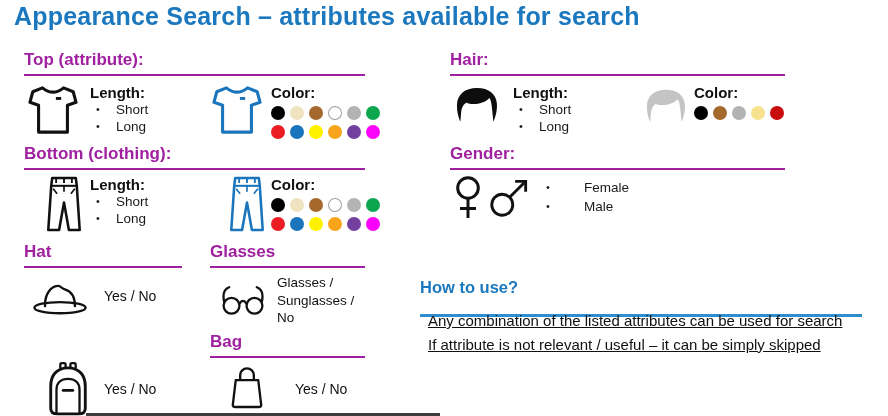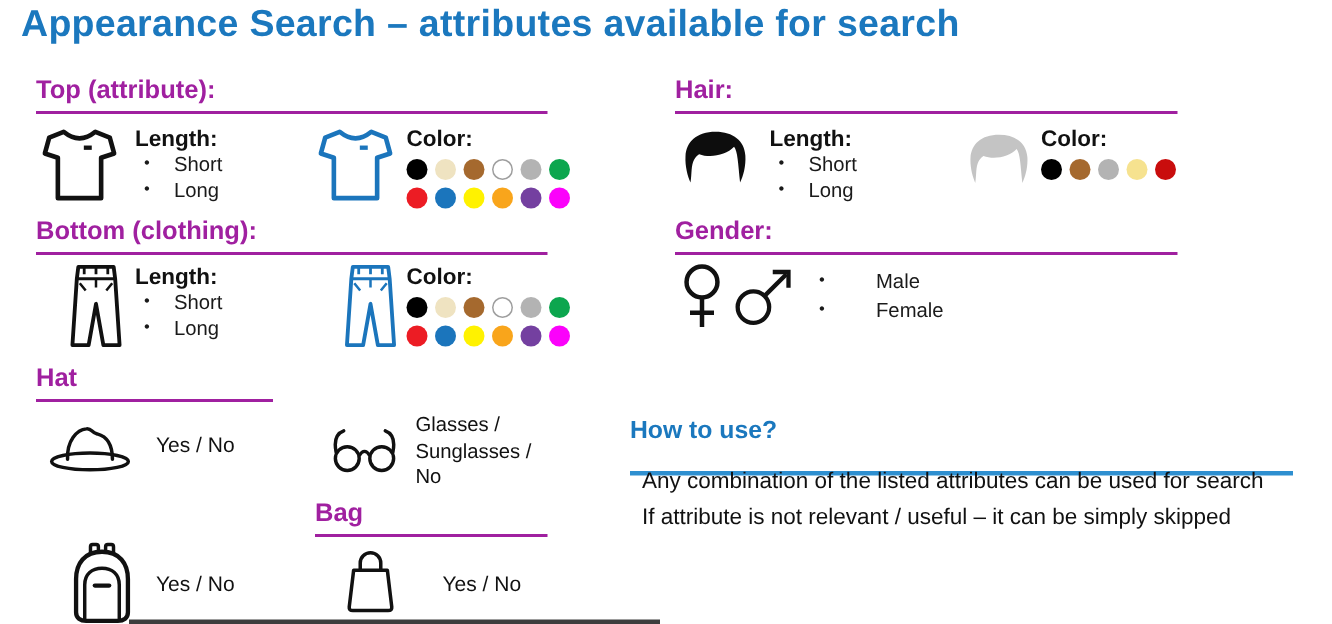--- a/index.html
+++ b/index.html
@@ -29,21 +29,21 @@
   .lbl{font-size:15px;font-weight:bold;color:#111;}
   .opt-row{display:flex;align-items:flex-start;font-size:13.5px;line-height:17px;}
   .opt-row::before{content:"•";width:10px;margin-left:6px;margin-right:10px;font-size:11px;line-height:17px;}
   .gender .opt-row{line-height:18.5px;}
   .gender .opt-row::before{margin-right:28px;}
   .swatches{display:flex;flex-wrap:wrap;width:114px;gap:4.5px 5px;margin-top:5px;}
   .swatches.single{width:auto;flex-wrap:nowrap;}
   .dot{width:14px;height:14px;border-radius:50%;flex:0 0 auto;}
   .value-text{font-size:14px;color:#111;}
   .wrap-text{font-size:13.5px;line-height:17.5px;color:#111;}
-  .howto-lines{font-size:15px;line-height:23.5px;color:#111;}
+  .howto-lines{font-size:15px;line-height:23.5px;color:#111;text-decoration:underline;}
   .icon{display:block;}
   .icon.black{color:#111;}
   .icon.blue{color:var(--icon_blue);}
   .hair-fill.black{color:#0d0d0d;}
   .hair-fill.gray{color:#c4c4c4;}
   .bottom-bar{position:absolute;left:86px;top:413px;width:354px;height:2.5px;background:#3d3d3d;}
 </style>
 </head>
 <body>
 
@@ -139,20 +139,25 @@
     <div class="sec-hdr">
       <span>Hat</span>
     </div>
   </section>
   <svg class="icon black abs" style="left:32px;top:280px;" width="56" height="35" viewBox="0 0 58 36">
     <ellipse cx="29" cy="28.5" rx="26.5" ry="5.8" fill="none" stroke="currentColor" stroke-width="2.4"></ellipse>
     <path d="M13.5 27 C13 14 20 6.5 26.5 6 C30.5 5.6 29.5 8.5 34 9.5 C41.5 11.5 44.5 18 44.5 27" fill="none" stroke="currentColor" stroke-width="2.4" stroke-linecap="round"></path>
   </svg>
   <div class="value-text abs" style="left:104px;top:288px;">Yes / No</div>
 
+  <section class="sec" style="left:210px;top:242px;width:155px;">
+    <div class="sec-hdr">
+      <span>Glasses</span>
+    </div>
+  </section>
   <svg class="icon black abs" style="left:221px;top:283px;" width="44" height="33" viewBox="0 0 46 34">
     <circle cx="11" cy="23.5" r="8.3" fill="none" stroke="currentColor" stroke-width="2.4"></circle>
     <circle cx="35" cy="23.5" r="8.3" fill="none" stroke="currentColor" stroke-width="2.4"></circle>
     <path d="M19.3 21.5 Q23 15.5 26.7 21.5" fill="none" stroke="currentColor" stroke-width="2.4"></path>
     <path d="M3.2 19 Q0.8 7 8.5 4.2" fill="none" stroke="currentColor" stroke-width="2.4" stroke-linecap="round"></path>
     <path d="M42.8 19 Q45.2 7 37.5 4.2" fill="none" stroke="currentColor" stroke-width="2.4" stroke-linecap="round"></path>
   </svg>
   <div class="wrap-text abs" style="left:277px;top:274px;width:97px;">Glasses / Sunglasses / No</div>
 
   <svg class="icon black abs" style="left:44px;top:360px;" width="48" height="56" viewBox="0 0 50 58">
@@ -214,24 +219,24 @@
     <circle cx="16" cy="13" r="10.3" fill="none" stroke="currentColor" stroke-width="3"></circle>
     <path d="M16 23.3 V43 M8 33.5 H24" stroke="currentColor" stroke-width="3" fill="none"></path>
   </svg>
   <svg class="icon black abs" style="left:487px;top:178px;" width="42" height="42" viewBox="0 0 44 44">
     <circle cx="16" cy="28" r="11" fill="none" stroke="currentColor" stroke-width="3"></circle>
     <path d="M24 20 L39 5" stroke="currentColor" stroke-width="3" fill="none"></path>
     <path d="M29.5 3.5 H40.5 V14.5" stroke="currentColor" stroke-width="3" fill="none"></path>
   </svg>
   <div class="abs gender" style="left:540px;top:179px;">
     <div class="opt-row">
+        <span>Female</span>
+      </div>
+    <div class="opt-row">
         <span>Male</span>
-      </div>
-    <div class="opt-row">
-        <span>Female</span>
       </div>
   </div>
 
   <section class="sec" style="left:420px;top:278px;width:442px;">
     <div class="sec-hdr blue">
       <span>How to use?</span>
     </div>
   </section>
   <div class="howto-lines abs" style="left:428px;top:309px;width:450px;">
     <div>Any combination of the listed attributes can be used for search</div>

